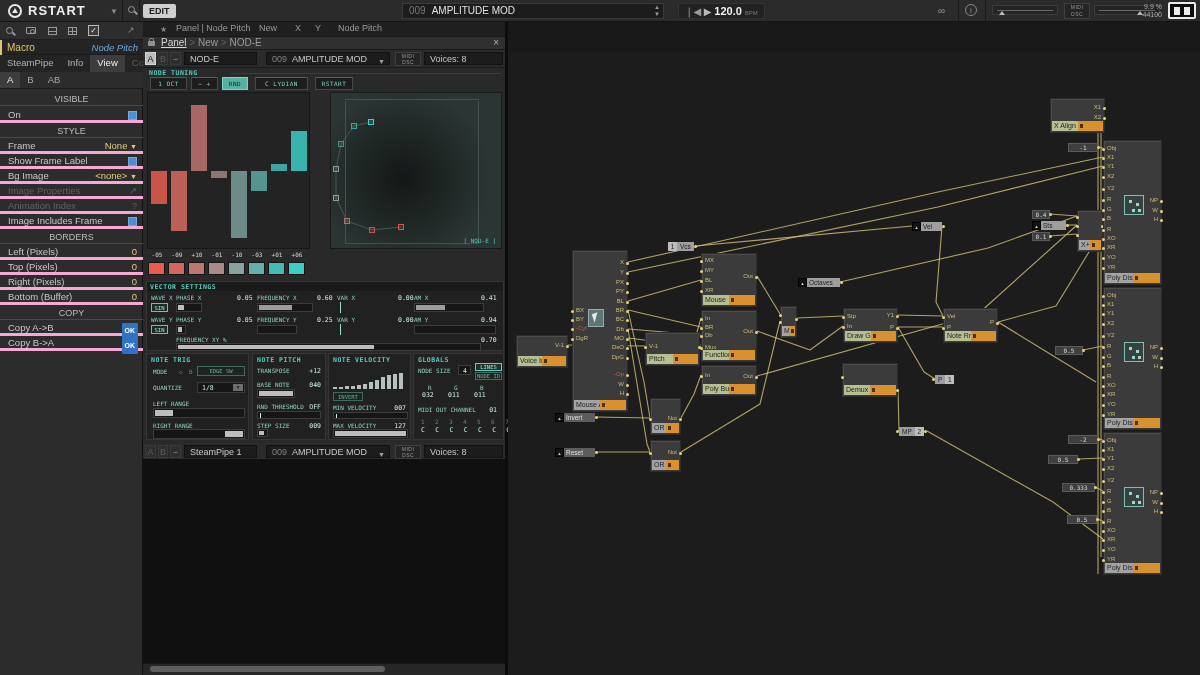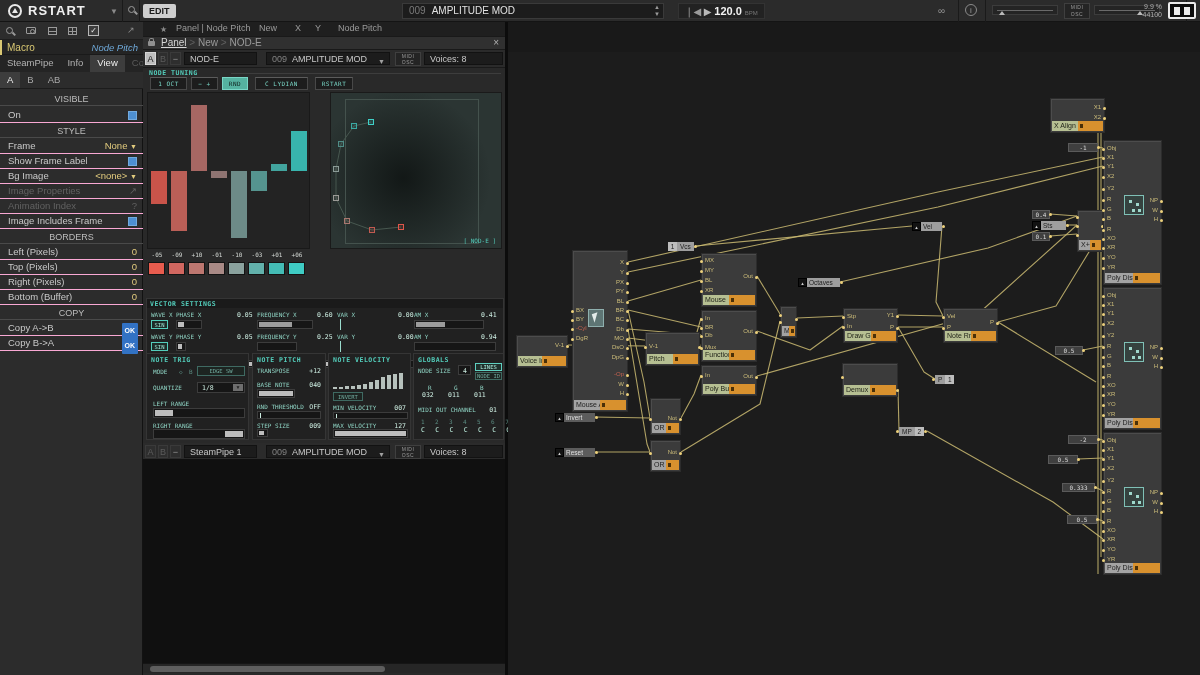--- a/index.html
+++ b/index.html
@@ -47,21 +47,21 @@
 .sb-owner .own{position:absolute;left:7px;top:2px;font-size:10px;color:#d9c873}
 .sb-owner .tgt{position:absolute;right:5px;top:2px;font-size:9.5px;font-style:italic;color:#6ea7d6}
 .sb-tabs{position:absolute;left:0;top:33px;width:143px;height:17px;background:#242424;display:flex}
 .sb-tab{flex:0 0 auto;padding:0 7px;font-size:9.5px;line-height:16px;color:#b2b2b2}
 .sb-tab.on{background:#3d3d3d;color:#ececec}
 .sb-tab.dim{color:#5a5a5a}
 .sb-ab{position:absolute;left:0;top:50px;width:143px;height:17px;background:#2c2c2c;border-bottom:1px solid #1c1c1c;display:flex}
 .sb-ab span{padding:0 7px;font-size:9.5px;line-height:16px;color:#a8a8a8}
 .sb-ab span.on{background:#3d3d3d;color:#ececec}
 .sec-title{position:absolute;left:0;width:143px;height:14px;text-align:center;font-size:9px;line-height:14px;color:#bdbdbd;border-bottom:1px solid #4a4a4a}
-.sb-row{position:absolute;left:0;width:143px;height:15px;border-bottom:1px solid #f9a8d4;font-size:9.5px;line-height:14px}
+.sb-row{position:absolute;left:0;width:143px;height:15px;border-bottom:3px solid #f9a8d4;font-size:9.5px;line-height:14px}
 .sb-row .lb{position:absolute;left:8px;color:#c9c9c9}
 .sb-row .lb.dim{color:#616161}
 .sb-row .val{position:absolute;right:6px;color:#e3cc7e}
 .sb-row .val.dim{color:#616161}
 .cbox{position:absolute;right:6px;top:3px;width:9px;height:9px;background:#4d8fd1;border:1px solid #73add f}
 .cbox{border:1px solid #72aade}
 .okbtn{position:absolute;right:5px;top:2px;background:#3272c4;color:#fff;font-size:7px;font-weight:bold;padding:1px 3px;border-radius:1px}
 
 #midpanel{position:absolute;left:143px;top:22px;width:362px;height:653px;background:#292929}
 .mp-tabs{position:absolute;left:0;top:0;width:362px;height:14px;background:#1f1f1f;font-size:9px;line-height:13px;color:#9a9a9a}
@@ -346,21 +346,21 @@
         <div class="xy-node" style="left: 7px; top: 48px; border-color: rgb(79, 140, 134); background: rgba(79, 140, 134, 0.15);"></div>
         <div class="xy-node" style="left: 2px; top: 73px; border-color: rgb(138, 154, 150); background: rgba(138, 154, 150, 0.15);"></div>
         <div class="xy-node" style="left: 2px; top: 102px; border-color: rgb(154, 154, 150); background: rgba(154, 154, 150, 0.15);"></div>
         <div class="xy-node" style="left: 13px; top: 125px; border-color: rgb(168, 118, 110); background: rgba(168, 118, 110, 0.15);"></div>
         <div class="xy-node" style="left: 38px; top: 134px; border-color: rgb(192, 90, 80); background: rgba(192, 90, 80, 0.15);"></div>
         <div class="xy-node" style="left: 67px; top: 131px; border-color: rgb(224, 86, 74); background: rgba(224, 86, 74, 0.15);"></div>
       </div>
     <span class="xy-tag">[ NOD-E ]</span>
   </div>
 
-  <div class="lcdbox" style="left:3px;top:276px;width:358px;height:70px">
+  <div class="lcdbox" style="left:3px;top:259px;width:358px;height:70px">
     <div class="hstrip"></div>
     <span class="lcdhead" style="left:3px;top:1px">VECTOR SETTINGS</span>
     <span class="flab" style="left:4px;top:12px">WAVE X</span>
     <span class="sinbtn" style="left:4px;top:21px">SIN</span>
     <span class="flab" style="left:29px;top:12px">PHASE X</span>
     <span class="fval" style="left:90px;top:12px">0.05</span>
     <span class="track" style="left:29px;top:21px;width:26px;height:9px">
         <span class="thumbb" style="left:1px;width:6px"></span>
       </span>
     <span class="flab" style="left:110px;top:12px">FREQUENCY X</span>

